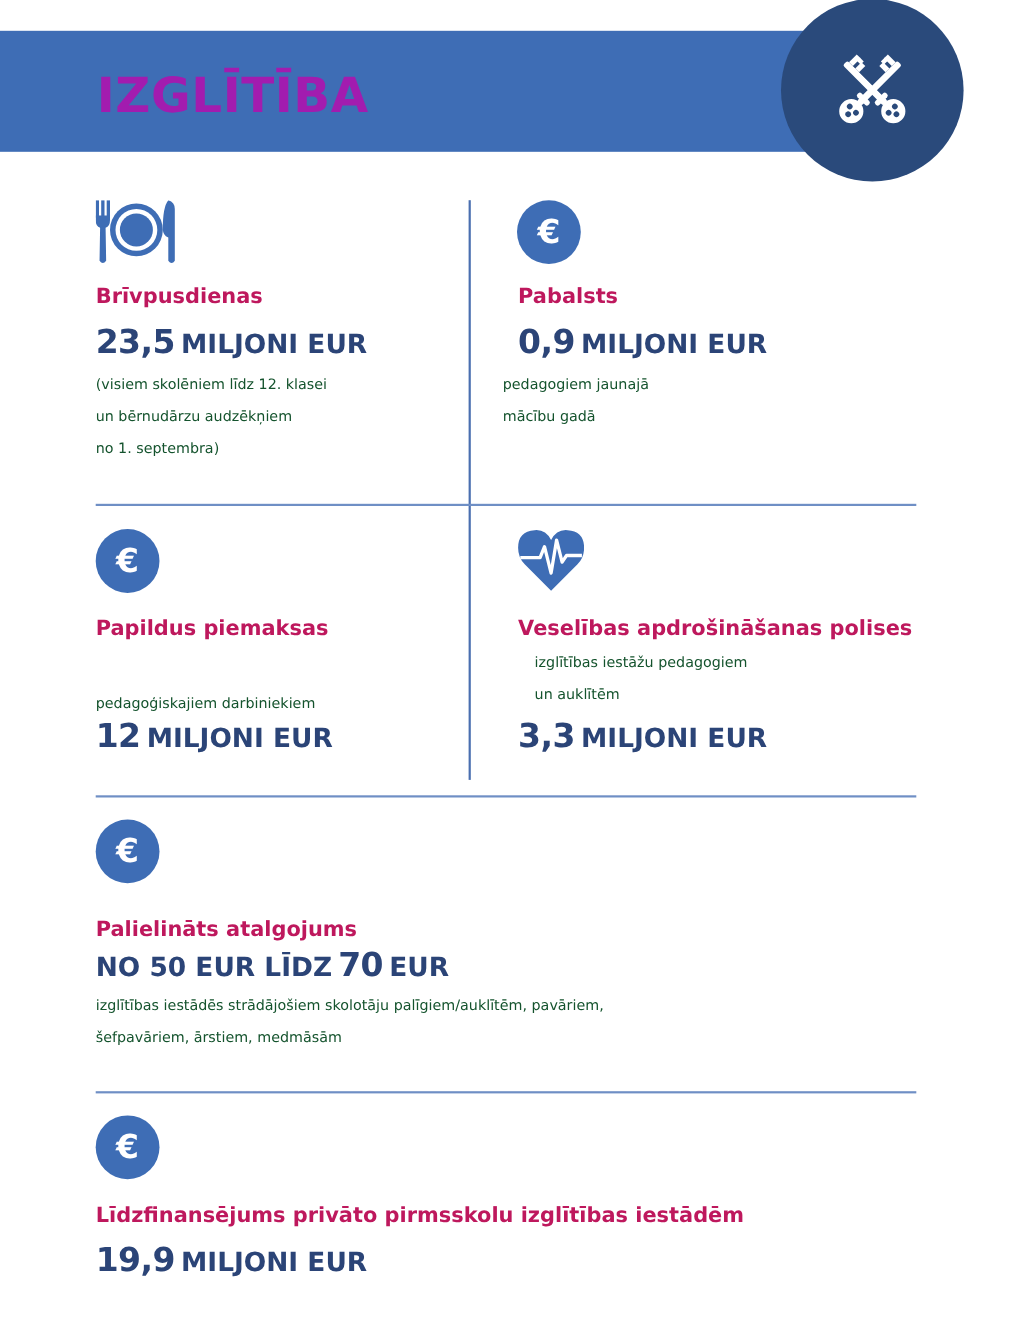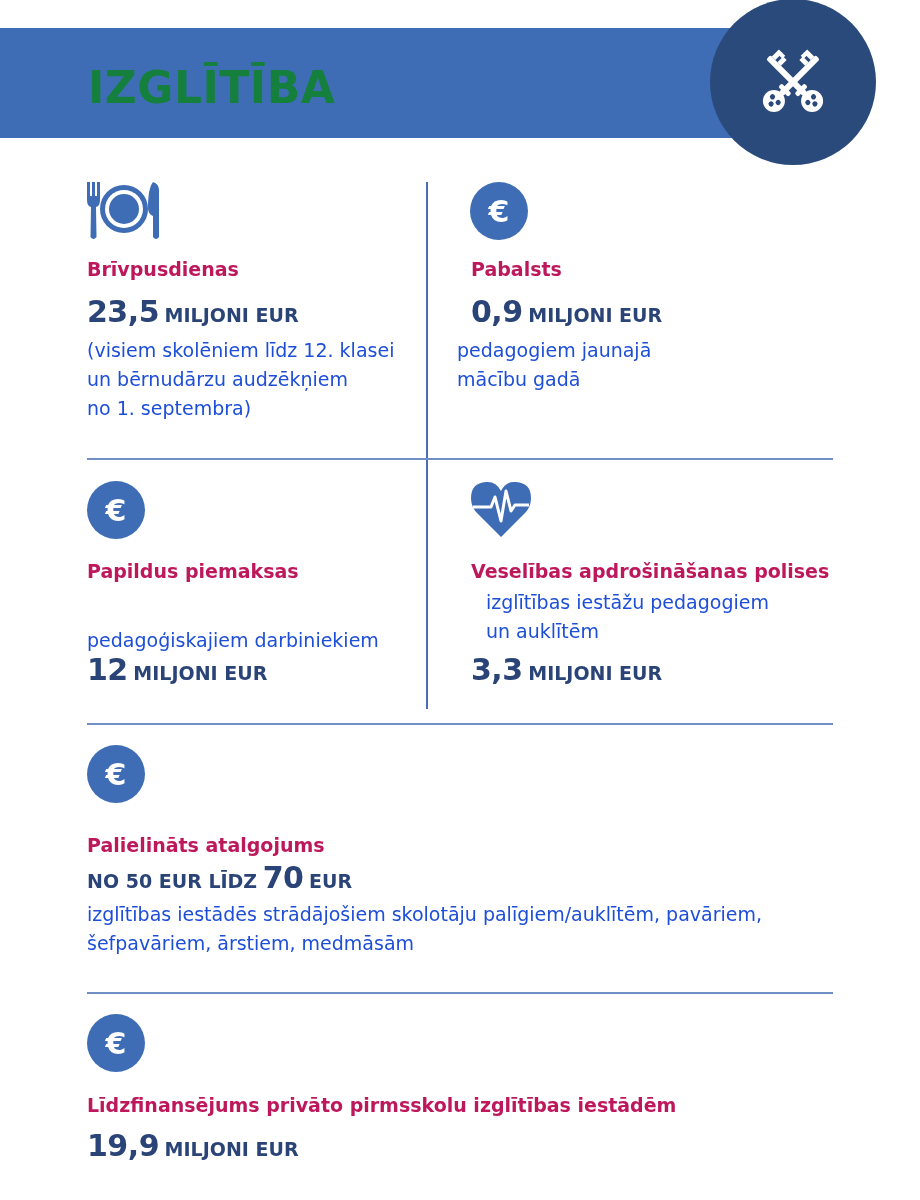--- a/index.html
+++ b/index.html
@@ -9,21 +9,21 @@
       font-family: "DejaVu Sans", "Liberation Sans", sans-serif;
       color: #2b4477;
     }
     .banner {
       position: absolute; left: 0; top: 28px; width: 760px; height: 110px;
       background: #3e6db5;
     }
     .banner-title {
       position: absolute; left: 88px; top: 58px;
       font-family: "DejaVu Sans", sans-serif;
-      font-weight: bold; font-size: 44px; color: #15803d; letter-spacing: 0.5px;
+      font-weight: bold; font-size: 44px; color: #a21caf; letter-spacing: 0.5px;
       line-height: 60px;
     }
     .badge {
       position: absolute; left: 710px; top: -1px; width: 166px; height: 166px;
       border-radius: 50%; background: #2a4a7b;
       display: flex; align-items: center; justify-content: center;
     }
     .vline { position: absolute; background: #4a6fb0; width: 2px; }
     .hline { position: absolute; background: #6f8fc5; height: 2px; }
     .euro {
@@ -34,24 +34,24 @@
     }
     .label {
       position: absolute; font-family: "DejaVu Sans", sans-serif;
       font-weight: bold; font-size: 19px; color: #be185d; white-space: nowrap;
     }
     .amount {
       position: absolute; white-space: nowrap; color: #2b4477;
       font-family: "DejaVu Sans", sans-serif; font-weight: bold;
     }
     .amount .big { font-size: 30px; letter-spacing: -0.5px; }
-    .amount .small { font-size: 19px; }
+    .amount .small { font-size: 24px; }
     .desc {
       position: absolute; font-family: "DejaVu Sans", sans-serif;
-      font-size: 19px; line-height: 29px; color: #1d4ed8; white-space: pre-line;
+      font-size: 13px; line-height: 29px; color: #14532d; white-space: pre-line;
     }
   </style>
 </head>
 <body>
 
 <div class="banner"></div>
 <div class="banner-title">IZGLĪTĪBA</div>
 <div class="badge">
   <svg width="86" height="86" viewBox="0 0 86 86">
     <g fill="#ffffff">

